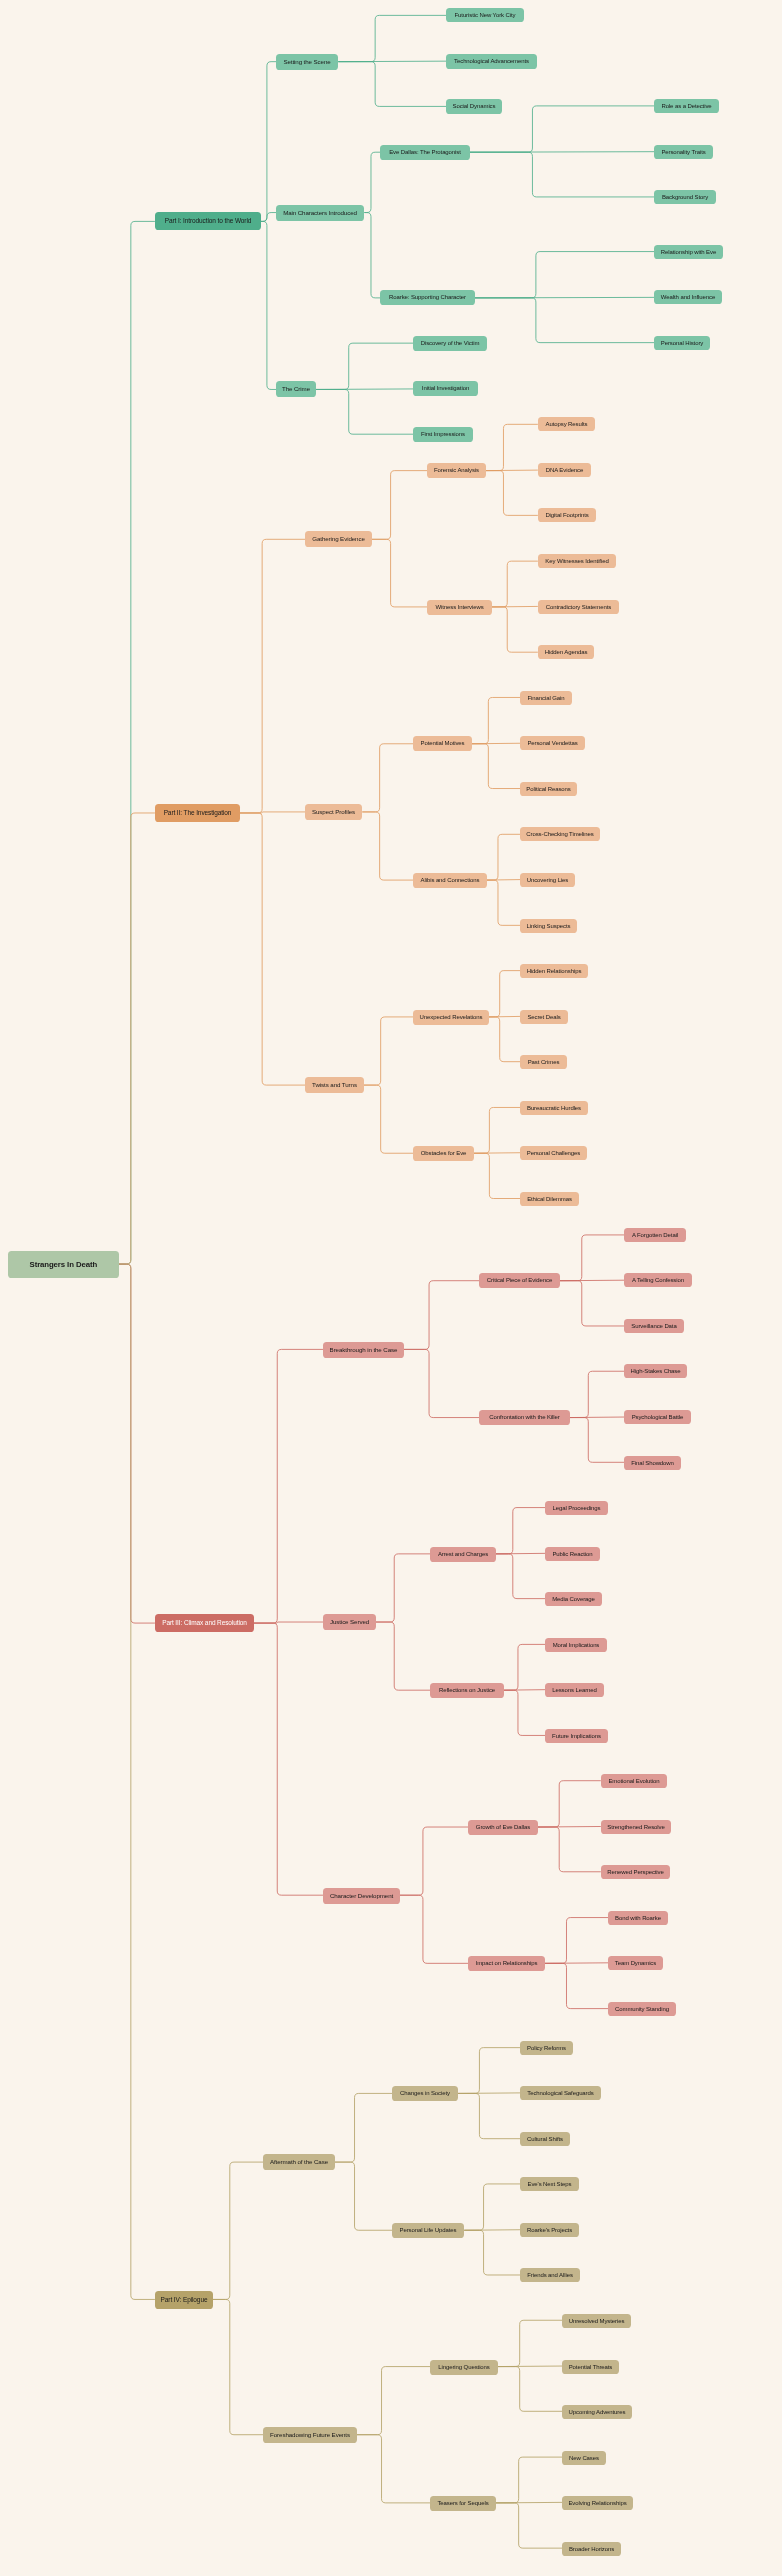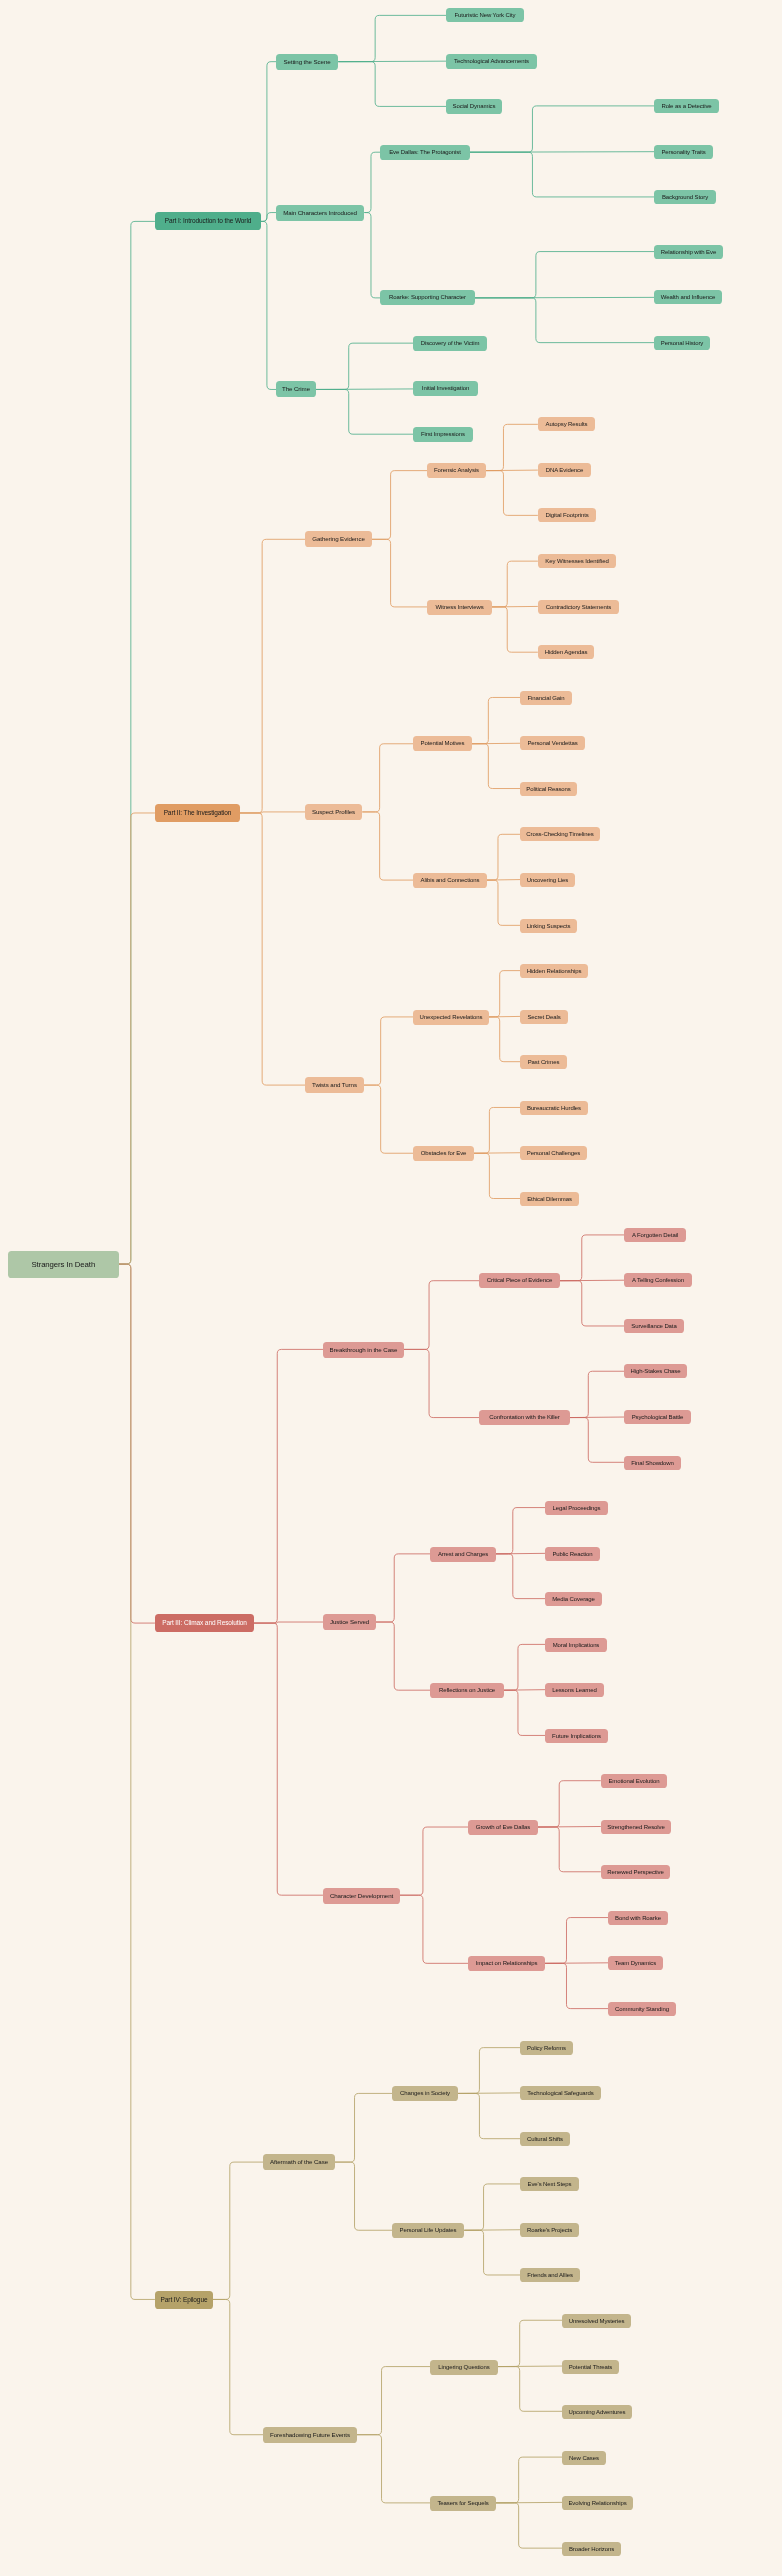--- a/index.html
+++ b/index.html
@@ -31,21 +31,21 @@
     display: flex;
     align-items: center;
     justify-content: center;
     border-radius: 3.6px;
     color: #1a1a1a;
     white-space: nowrap;
     line-height: 1;
     padding: 0 5.7px;
     letter-spacing: -0.1px;
   }
-  .lvl0 { font-size: 7.8px; }
+  .lvl0 { font-size: 7.8px; font-weight: bold; }
   .lvl1 { font-size: 6.5px; }
   .lvl2 { font-size: 6.2px; }
   .lvl3 { font-size: 6px; }
   .lvl4 { font-size: 6px; }
   .white-text { color: #ffffff; }
 </style>
 </head>
 <body>
 
 <div id="canvas">

